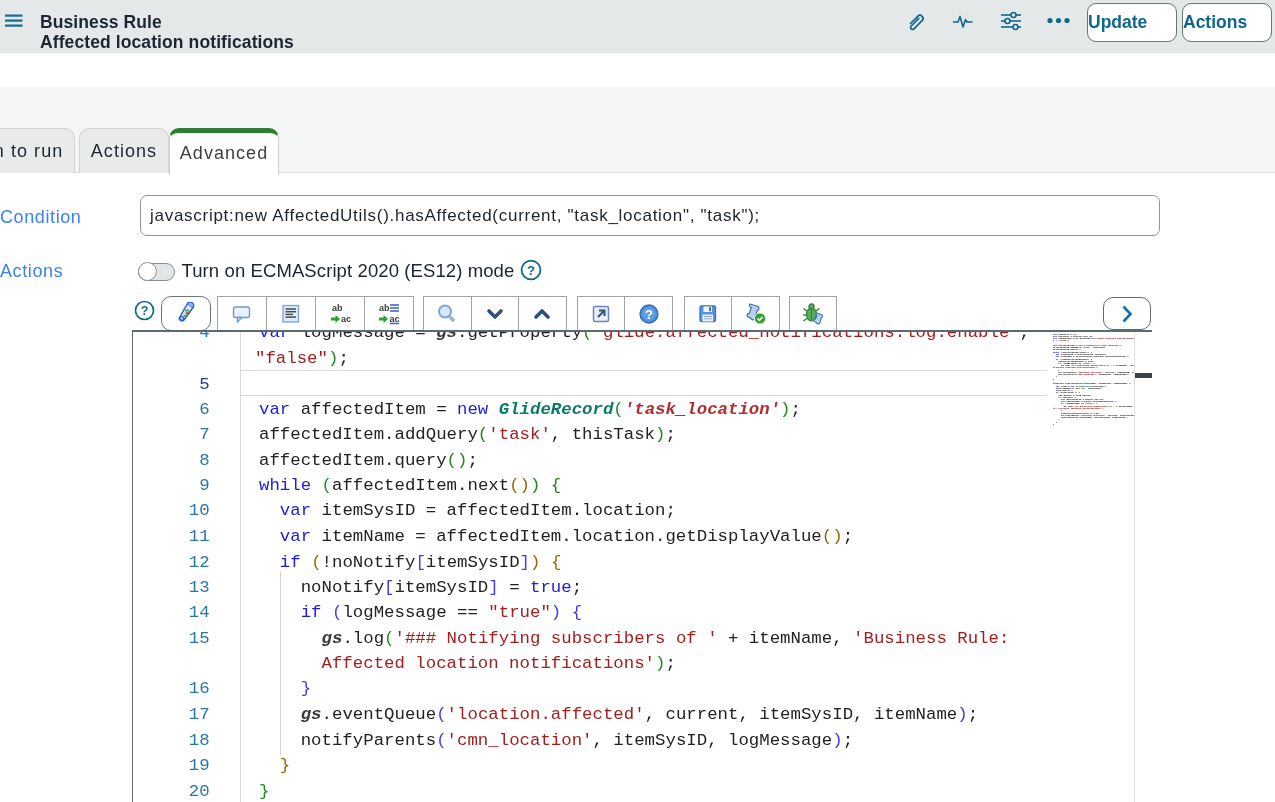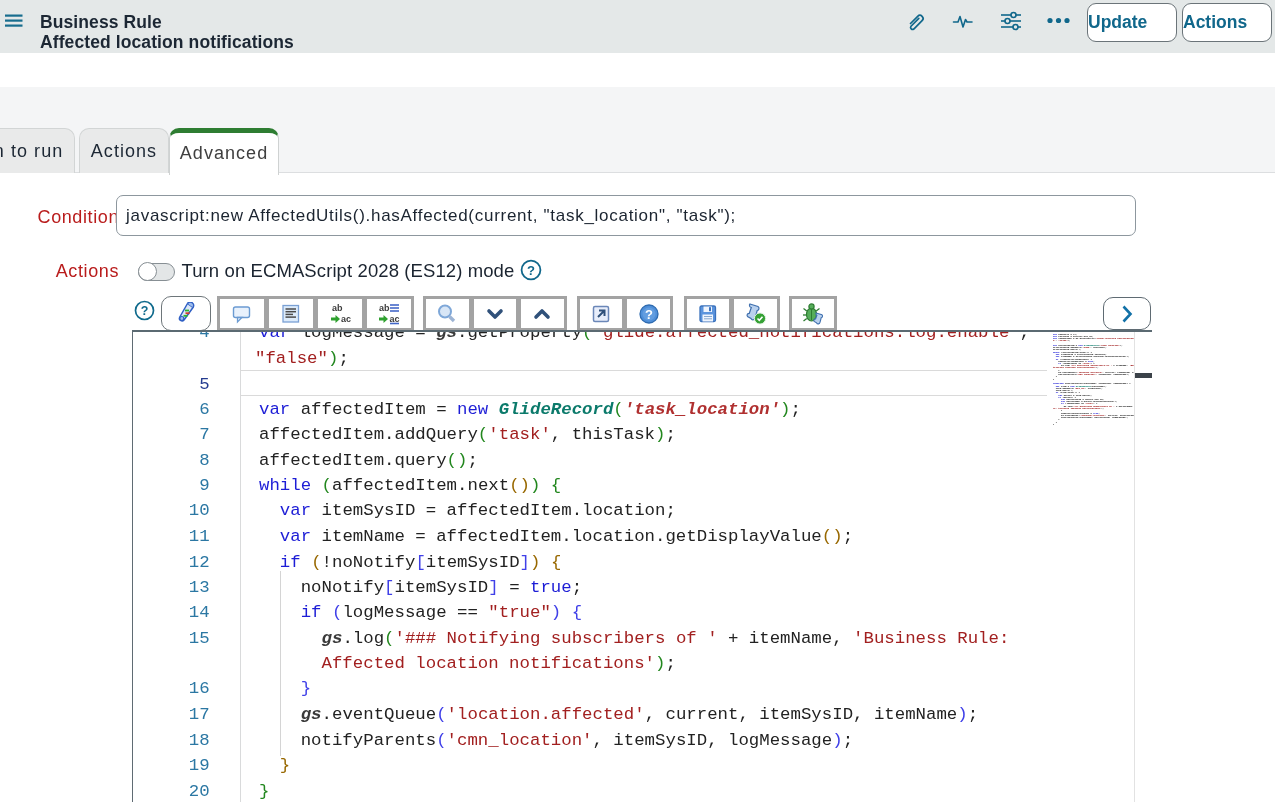--- a/index.html
+++ b/index.html
@@ -18,31 +18,31 @@
     border-bottom:1px solid #dcdee0; }
   
   .tab { position:absolute; top:128px; height:45px; background:#e9eaea;
     border:1px solid #d2d5d5; border-bottom:none; border-radius:10px 10px 0 0;
     font-size:18px; letter-spacing:1.05px; color:#1c2734; text-align:center; line-height:44px; }
   #tab1 { left:-30px; width:105px; }
   #tab2 { left:79px;  width:90px; }
   #tab3 { left:169px; width:110px; top:128px; height:47px; background:#fff;
     border-color:#cfd2d2; border-top:5px solid #2e7d32; color:#404040; line-height:40px; }
   
-  .flabel { position:absolute; width:119px; text-align:right; font-size:18px; letter-spacing:0.6px; color:#b91c1c; }
-  #cond-input { position:absolute; left:116px; top:195px; width:1020px; height:41px;
+  .flabel { position:absolute; width:119px; font-size:18px; letter-spacing:0.6px; color:#3b82f6; }
+  #cond-input { position:absolute; left:140px; top:195px; width:1020px; height:41px;
     border:1px solid #8d979e; border-radius:7px; background:#fff; font-size:17px; letter-spacing:0.72px;
     color:#1b2430; line-height:39px; padding-left:9px; white-space:nowrap; overflow:hidden; }
   #toggle { position:absolute; left:138px; top:263px; width:37px; height:17.5px;
     background:#e3e6e7; border:1px solid #878f94; border-radius:9px; }
   #knob { position:absolute; left:-1px; top:-1.7px; width:19px; height:19px;
     background:#fff; border:1px solid #878f94; border-radius:50%; }
   
   .tbtn { position:absolute; top:296px; height:35px; background:#fff;
-    border:3px solid #a3a3a3; display:flex; align-items:center; justify-content:center; }
+    border:1px solid #a3a3a3; display:flex; align-items:center; justify-content:center; }
   
   #edframe { position:absolute; left:132px; top:330px; width:1020px; height:472px;
     border-top:2px solid #5b6a72; border-left:1px solid #5f6b73;
     background:#fff; overflow:hidden; }
   #gutter-sep { position:absolute; left:106.5px; top:0; width:1px; height:470px; background:#d9dadb; }
   #gutter { position:absolute; left:0; top:-11.8px; width:88.2px; text-align:right;
     font-family:"Liberation Mono", monospace; font-size:20px; line-height:29.31px;
     transform:scale(0.8683); transform-origin:0 0;
     color:#2b77a3; white-space:pre; }
   #code { position:absolute; left:126px; top:-11.8px;
@@ -76,21 +76,21 @@
 <div class="tab" id="tab1">&nbsp;&nbsp;n to run</div>
 <div class="tab" id="tab2">Actions</div>
 <div class="tab" id="tab3">Advanced</div>
 
 <div class="flabel" style="left:0; top:207px;">Condition</div>
 <div id="cond-input">javascript:new AffectedUtils().hasAffected(current, "task_location", "task");</div>
 <div class="flabel" style="left:0; top:261px;">Actions</div>
 <div id="toggle">
     <div id="knob"></div>
   </div>
-<div class="abs" style="left:181.5px; top:260px; font-size:18.5px; letter-spacing:0.1px; color:#1b2430;">Turn on ECMAScript 2028 (ES12) mode</div>
+<div class="abs" style="left:181.5px; top:260px; font-size:18.5px; letter-spacing:0.1px; color:#1b2430;">Turn on ECMAScript 2020 (ES12) mode</div>
 
 <svg class="abs" style="left:5px; top:14px;" width="24" height="16">
   <rect x="0" y="0.5" width="17.5" height="2.2" fill="#176d8e"></rect>
   <rect x="0" y="5.5" width="17.5" height="2.2" fill="#176d8e"></rect>
   <rect x="0" y="10.5" width="17.5" height="2.2" fill="#176d8e"></rect>
 </svg>
 <svg class="abs" style="left:903px; top:9px;" width="24" height="24" viewBox="0 0 24 24">
   <path d="M7.5,14.5 l7.2,-7.2 a3.1,3.1 0 0 1 4.4,4.4 l-8.3,8.3 a2,2 0 0 1 -2.8,-2.8 l7.8,-7.8" stroke="#10678b" stroke-width="1.7" fill="none" stroke-linecap="round"></path>
 </svg>
 <svg class="abs" style="left:951px; top:9px;" width="24" height="24" viewBox="0 0 24 24">

